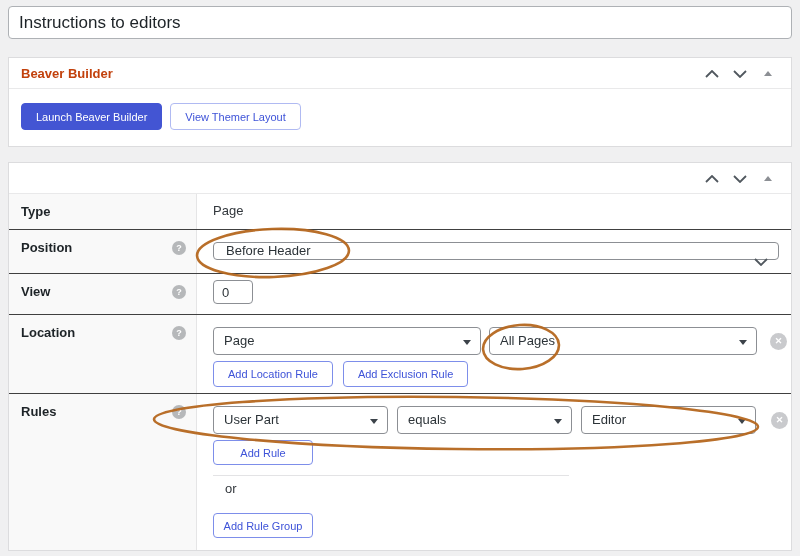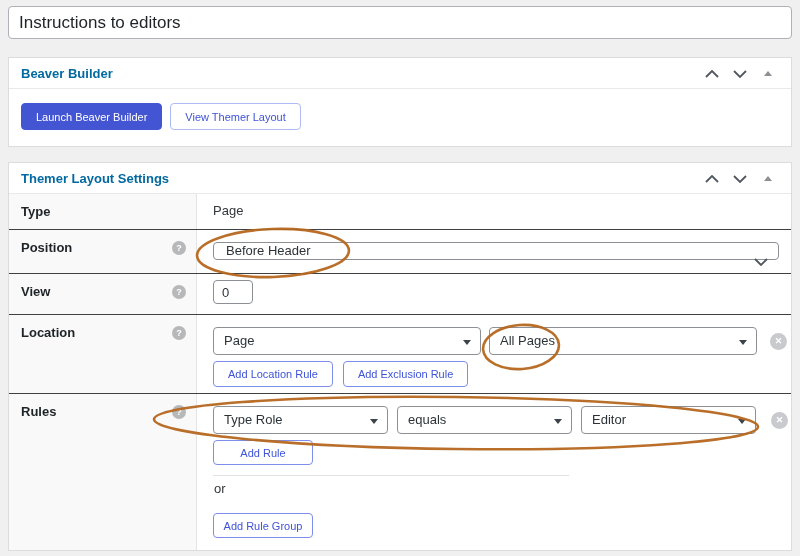--- a/index.html
+++ b/index.html
@@ -21,21 +21,21 @@
   }
 
   
   .metabox { background:#fff; border:1px solid #dcdcde; box-sizing:border-box; }
   .metabox.bb { margin-top:18px; }
   .metabox.themer { margin-top:15px; }
   .metabox-header {
     display:flex; align-items:center; height:30px; padding:0 12px;
     border-bottom:1px solid #e9e9ea;
   }
-  .metabox-title { font-weight:bold; font-size:13px; color:#0369a1; }
+  .metabox-title { font-weight:bold; font-size:13px; color:#c2410c; }
   .header-controls { margin-left:auto; display:flex; align-items:center; gap:12px; padding-right:3px; }
   .hc-btn { display:flex; align-items:center; justify-content:center; width:16px; height:16px; cursor:pointer; background:none; border:none; padding:0; }
   .tri-up { width:0; height:0; border-left:4.5px solid transparent; border-right:4.5px solid transparent; border-bottom:5.5px solid #8c8f94; }
 
   .bb-body { padding:14px 12px 16px; display:flex; gap:8px; }
   .btn {
     display:inline-flex; align-items:center; justify-content:center;
     height:27px; padding:0 14px; border-radius:4px; font-family:inherit;
     font-size:11px; cursor:pointer; box-sizing:border-box; white-space:nowrap;
   }
@@ -85,21 +85,21 @@
     width:17px; height:17px; border-radius:50%; background:#c9cacd; color:#fff;
     display:flex; align-items:center; justify-content:center; font-size:9px; font-weight:bold;
     cursor:pointer; flex:0 0 auto;
   }
   .order-input {
     width:40px; height:24px; box-sizing:border-box; border:1px solid #8c8f94; border-radius:4px;
     padding:0 0 0 8px; font-family:inherit; font-size:13px; color:#2c3338; background:#fff;
   }
   .loc-buttons { display:flex; gap:10px; margin-top:6px; }
   .rule-sep { width:356px; border-top:1px solid #e3e3e5; margin-top:10px; }
-  .or-text { margin:5px 0 0 1px; color:#32373c; }
+  .or-text { margin:5px 0 0 12px; color:#32373c; }
   .arg-btn { margin-top:16px; }
   .ar-btn { margin-top:6px; }
 
   .anno { position:absolute; left:0; top:0; pointer-events:none; z-index:5; }
 </style>
 </head>
 <body>
 
 <div class="screen">
   <div class="inner">
@@ -130,21 +130,20 @@
         </span>
       </div>
       <div class="bb-body">
         <button class="btn btn-primary">Launch Beaver Builder</button>
         <button class="btn btn-outline">View Themer Layout</button>
       </div>
     </div>
 
     <div class="metabox themer">
       <div class="metabox-header">
-        <span class="metabox-title">Themer Layout Settings</span>
         <span class="header-controls">
           <button class="hc-btn">
             <span>
               <svg width="14" height="8" viewBox="0 0 14 8">
                   <polyline points="1,7 7,1 13,7" fill="none" stroke="#50575e" stroke-width="1.8"></polyline>
                 </svg>
             </span>
           </button>
           <button class="hc-btn">
             <span>
@@ -218,21 +217,21 @@
       </div>
 
       <div class="settings-row">
         <div class="row-label">
           <span class="lbl">Rules</span>
           <span class="help-icon">?</span>
         </div>
         <div class="row-value rv-rules">
           <div class="flex-line" style="gap:9px;">
             <div class="select-sm" style="width:175px;">
-              <span>Type Role</span>
+              <span>User Part</span>
               <span class="caret"></span>
             </div>
             <div class="select-sm" style="width:175px;">
               <span>equals</span>
               <span class="caret"></span>
             </div>
             <div class="select-sm" style="width:175px;">
               <span>Editor</span>
               <span class="caret"></span>
             </div>

